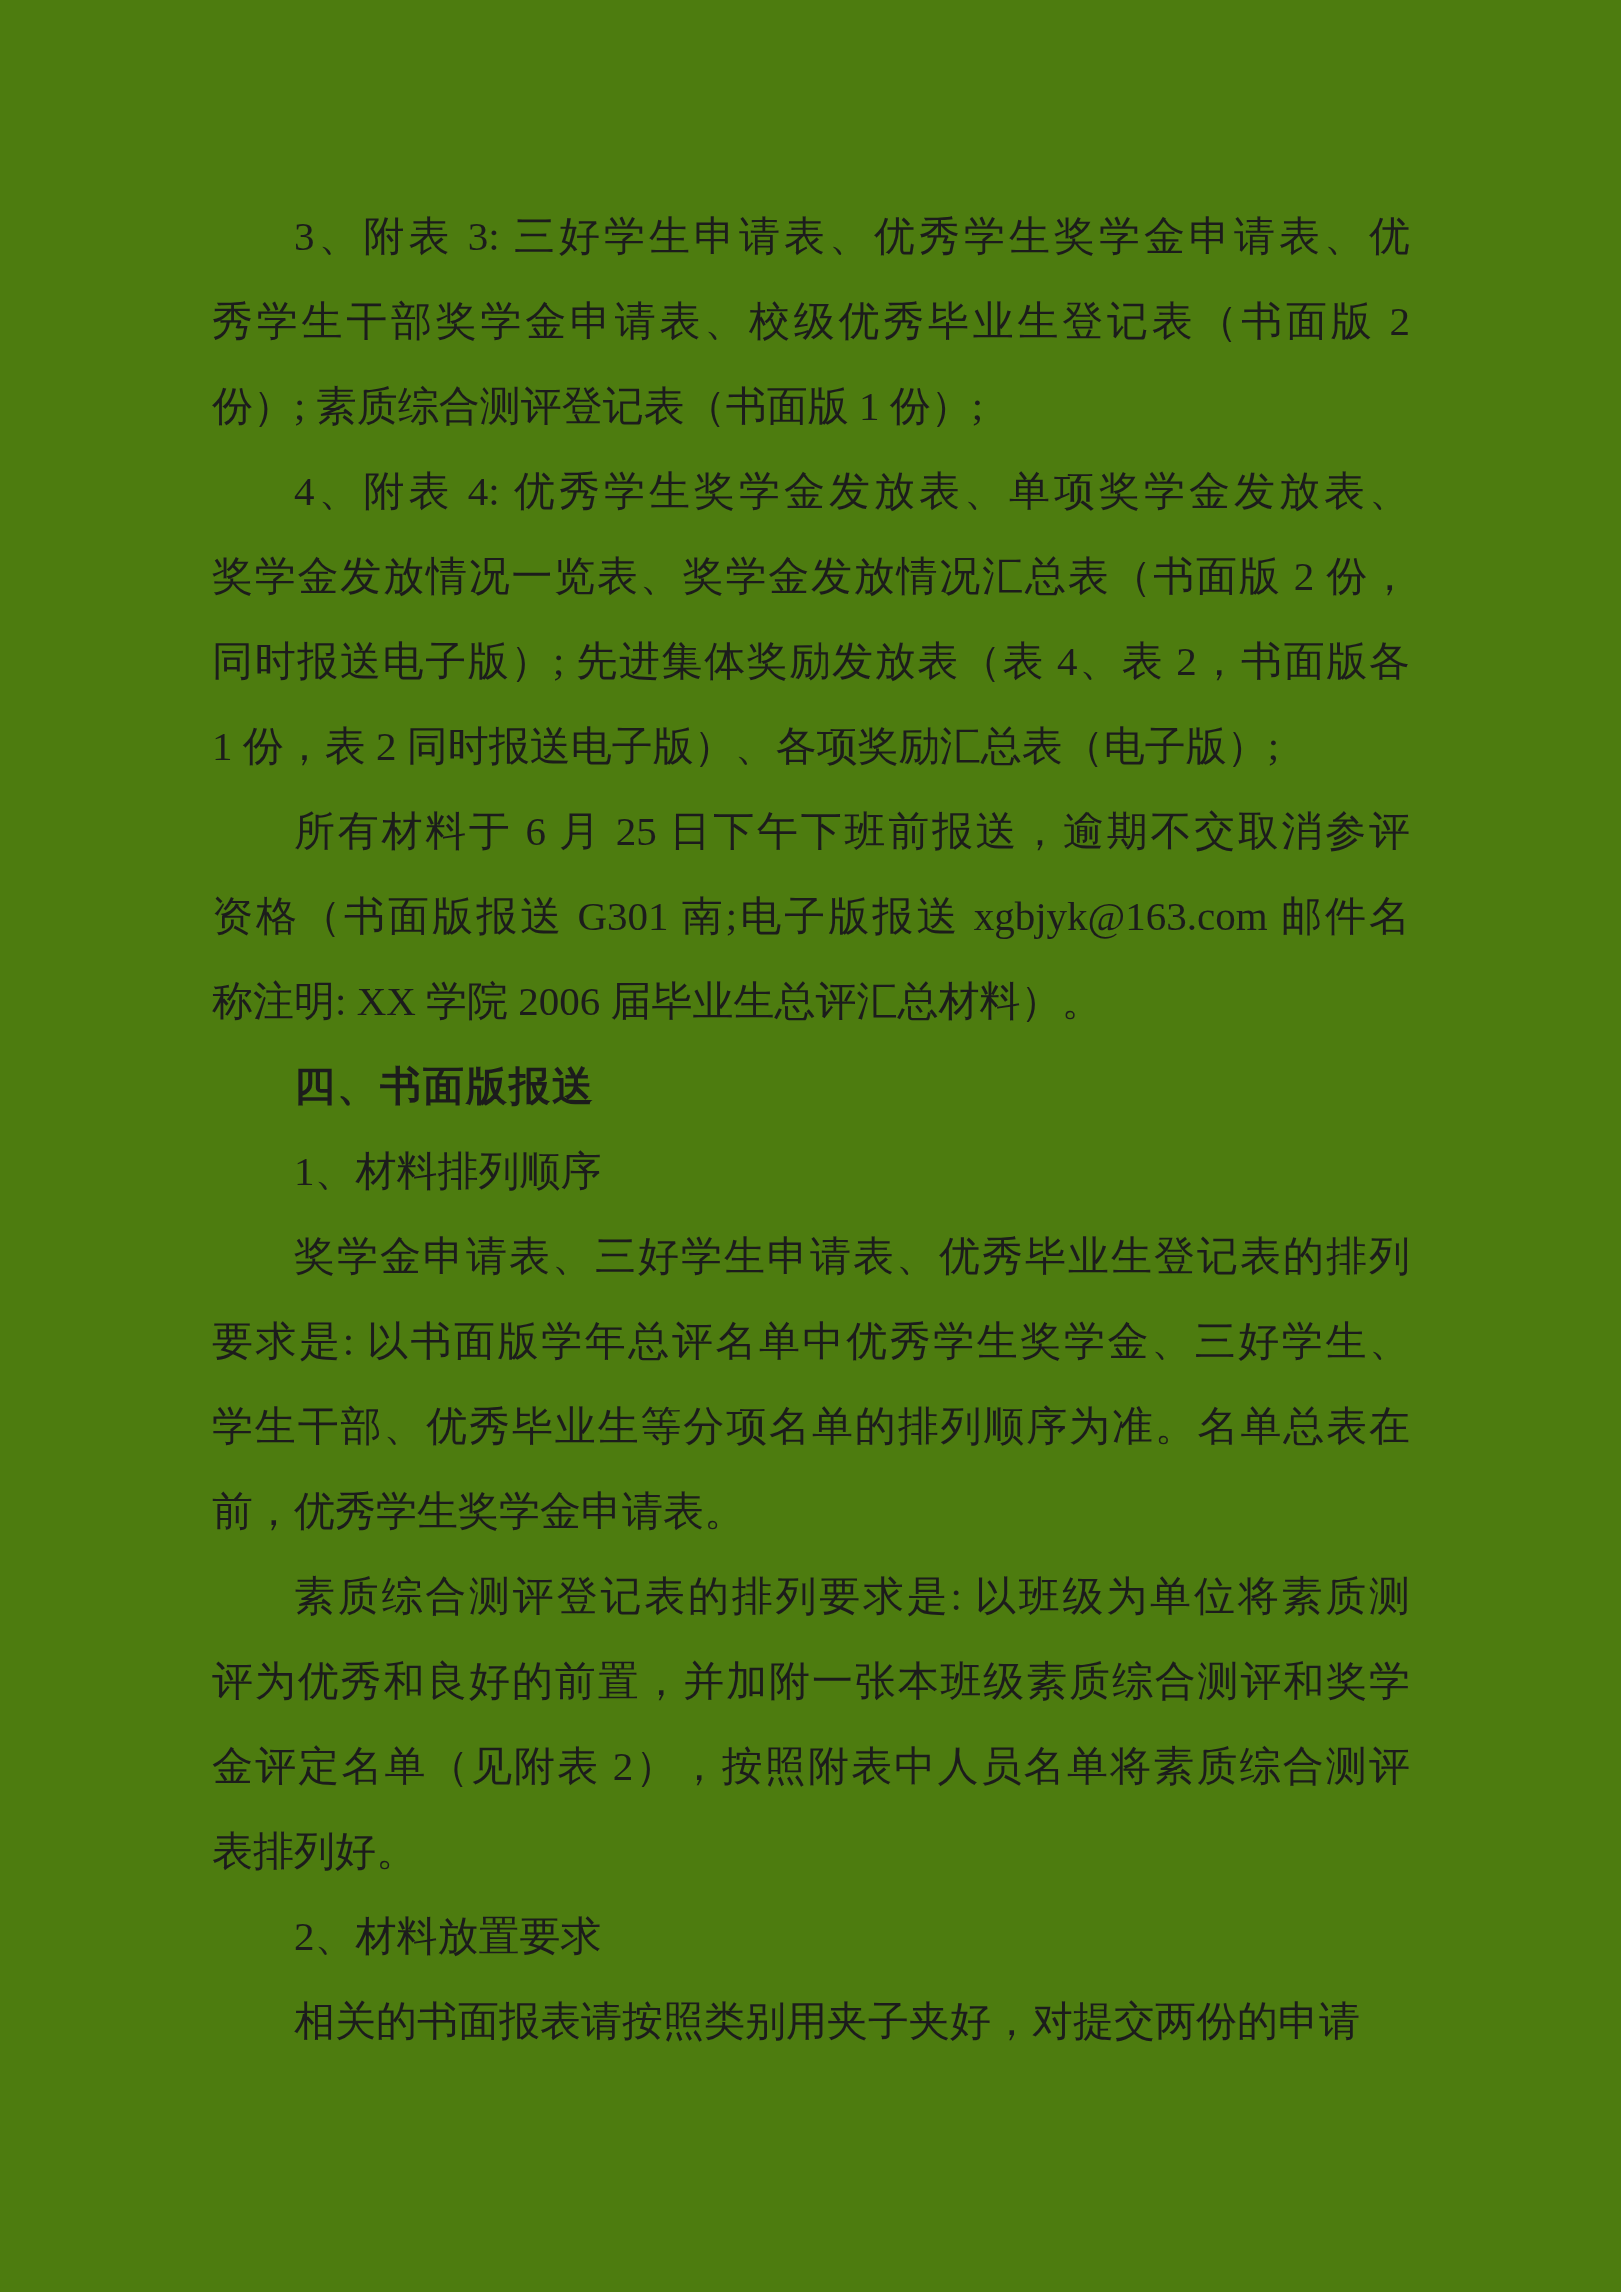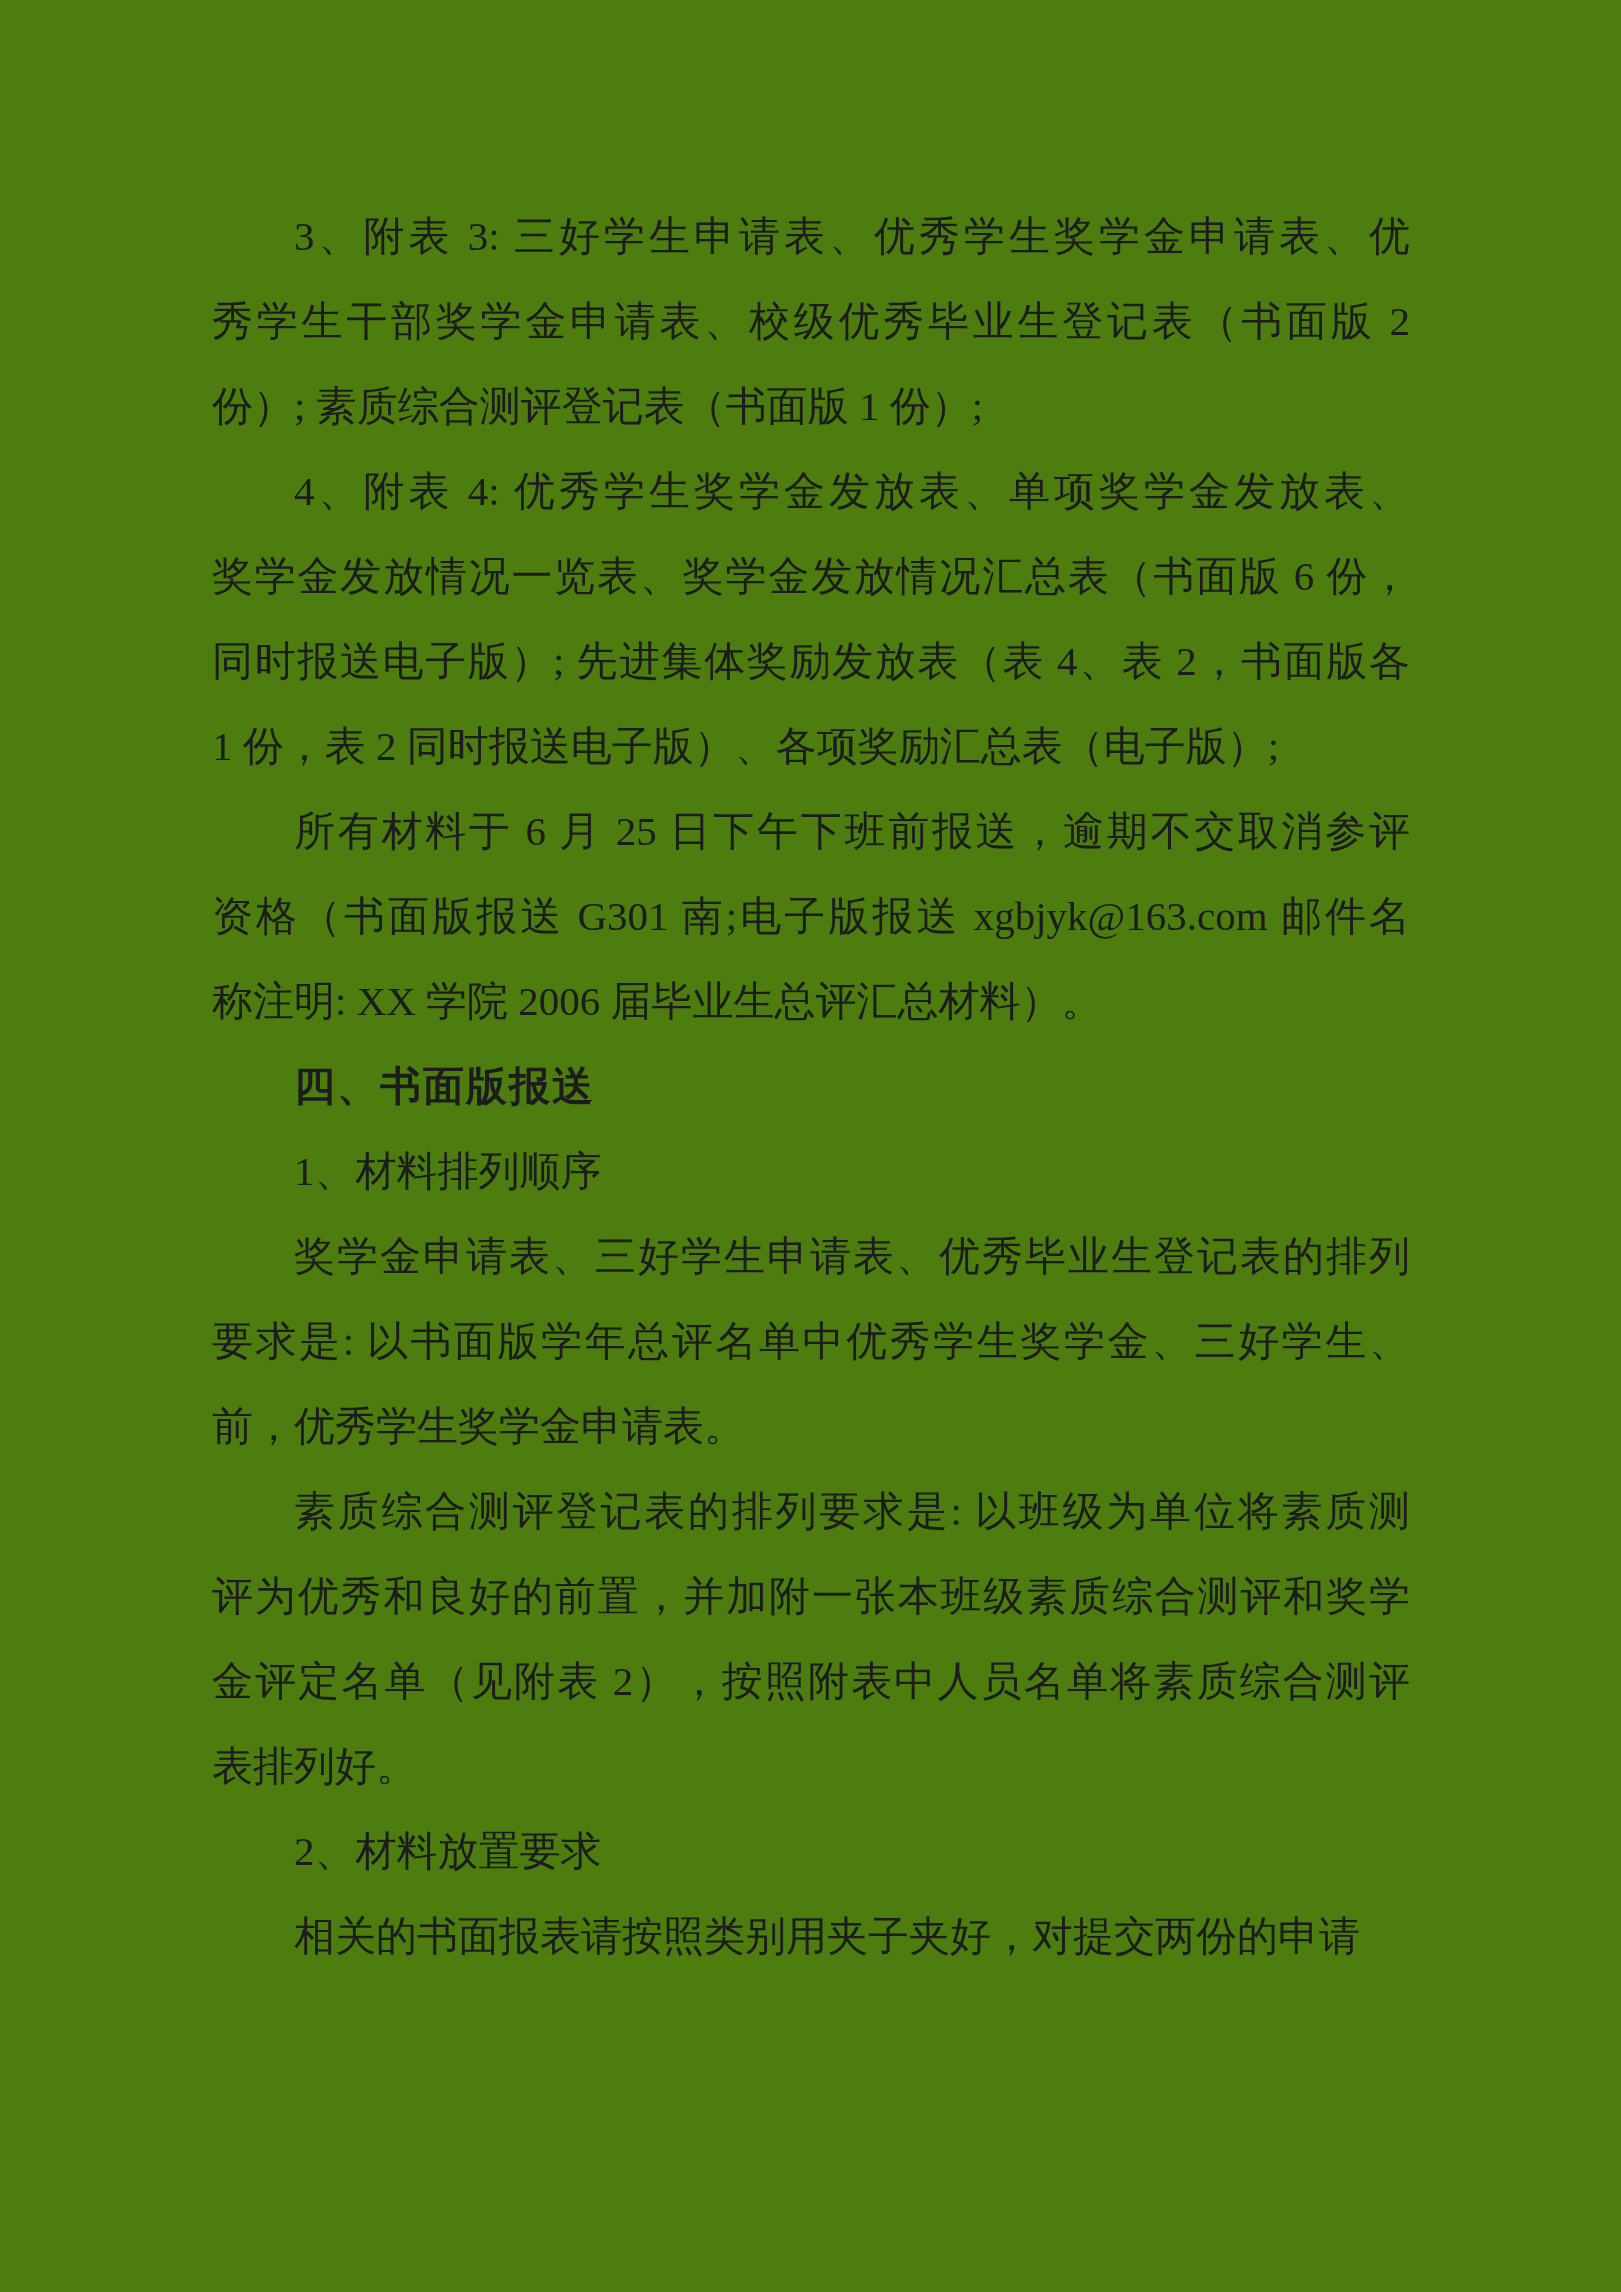--- a/index.html
+++ b/index.html
@@ -46,21 +46,21 @@
   <div class="content">
 
     <div class="para">
       <div class="line indent just">3、附表 3: 三好学生申请表、优秀学生奖学金申请表、优</div>
       <div class="line just">秀学生干部奖学金申请表、校级优秀毕业生登记表（书面版 2</div>
       <div class="line last">份）; 素质综合测评登记表（书面版 1 份）;</div>
     </div>
 
     <div class="para">
       <div class="line indent just">4、附表 4: 优秀学生奖学金发放表、单项奖学金发放表、</div>
-      <div class="line just">奖学金发放情况一览表、奖学金发放情况汇总表（书面版 6 份，</div>
+      <div class="line just">奖学金发放情况一览表、奖学金发放情况汇总表（书面版 2 份，</div>
       <div class="line just">同时报送电子版）; 先进集体奖励发放表（表 4、表 2，书面版各</div>
       <div class="line last">1 份，表 2 同时报送电子版）、各项奖励汇总表（电子版）;</div>
     </div>
 
     <div class="para">
       <div class="line indent just">所有材料于 6 月 25 日下午下班前报送，逾期不交取消参评</div>
       <div class="line just">资格（书面版报送 G301 南;电子版报送 xgbjyk@163.com 邮件名</div>
       <div class="line last">称注明: XX 学院 2006 届毕业生总评汇总材料）。</div>
     </div>
 
@@ -68,20 +68,21 @@
       <div class="line indent last heading">四、书面版报送</div>
     </div>
 
     <div class="para">
       <div class="line indent last">1、材料排列顺序</div>
     </div>
 
     <div class="para">
       <div class="line indent just">奖学金申请表、三好学生申请表、优秀毕业生登记表的排列</div>
       <div class="line just">要求是: 以书面版学年总评名单中优秀学生奖学金、三好学生、</div>
+      <div class="line just">学生干部、优秀毕业生等分项名单的排列顺序为准。名单总表在</div>
       <div class="line last">前，优秀学生奖学金申请表。</div>
     </div>
 
     <div class="para">
       <div class="line indent just">素质综合测评登记表的排列要求是: 以班级为单位将素质测</div>
       <div class="line just">评为优秀和良好的前置，并加附一张本班级素质综合测评和奖学</div>
       <div class="line just">金评定名单（见附表 2），按照附表中人员名单将素质综合测评</div>
       <div class="line last">表排列好。</div>
     </div>
 

